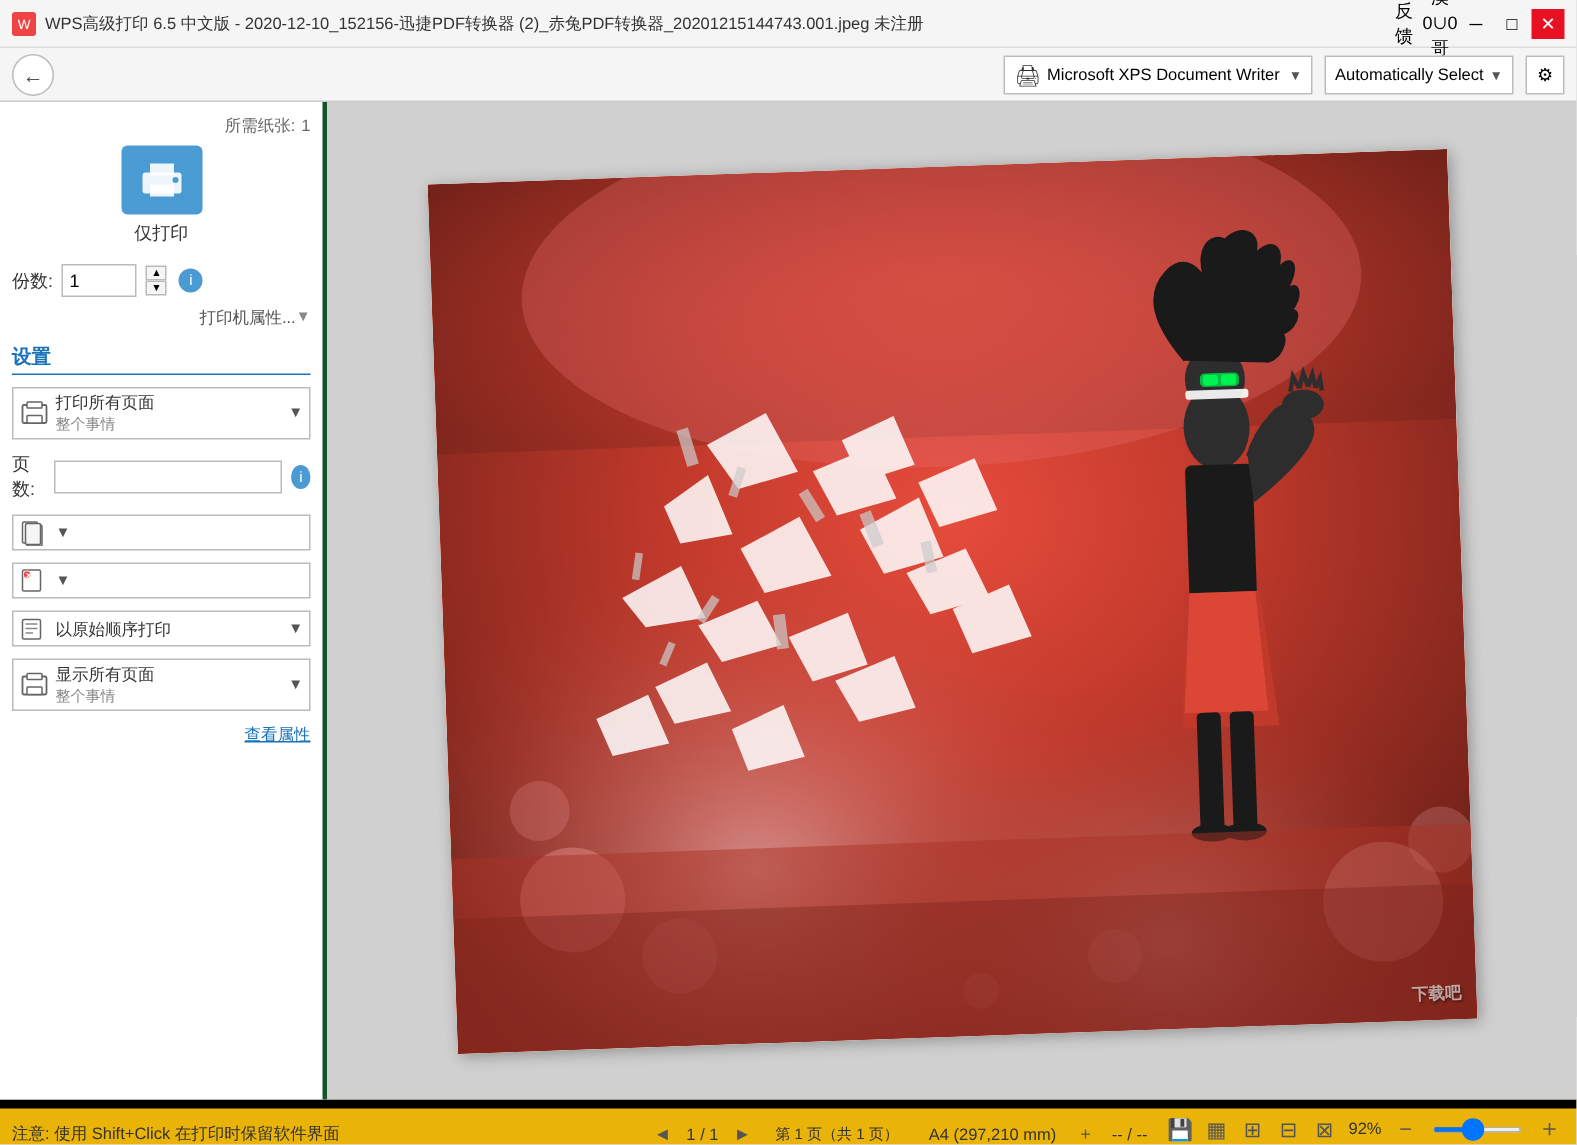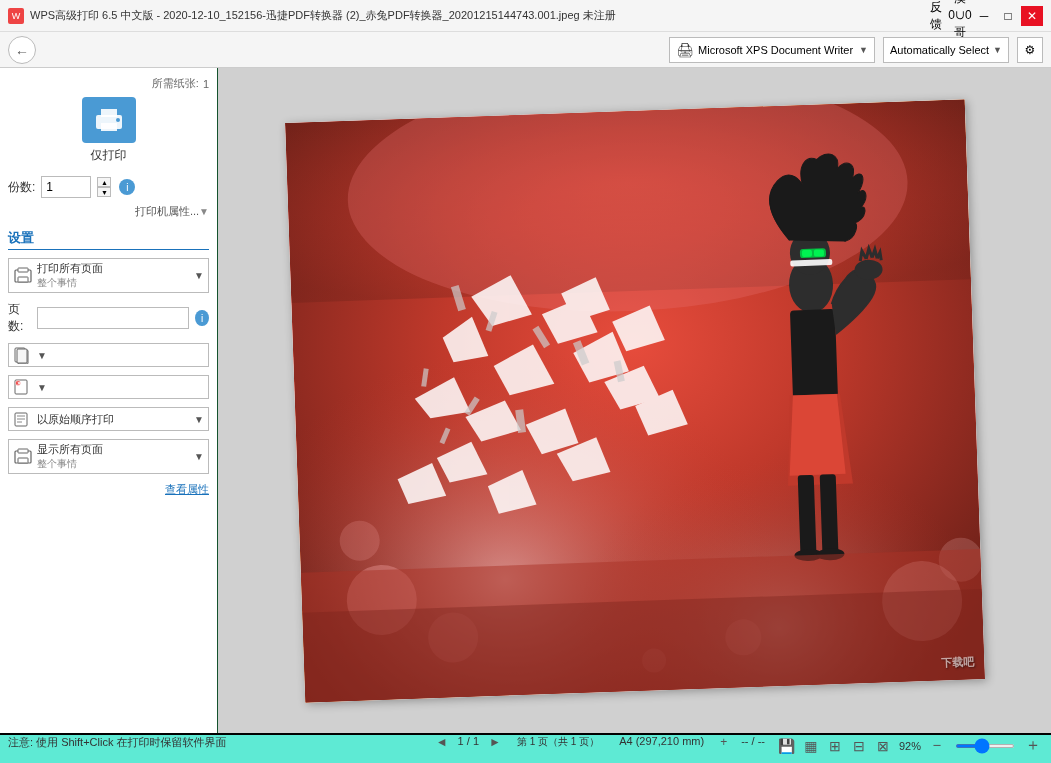--- a/index.html
+++ b/index.html
@@ -74,21 +74,21 @@
     
     .main-layout {
       display: flex;
       height: calc(763px - 32px - 36px - 30px);
     }
 
     
     .left-panel {
       width: 218px;
       background: white;
-      border-right: 1px solid #14532d;
+      border-right: 3px solid #14532d;
       overflow-y: auto;
       padding: 8px;
       flex-shrink: 0;
     }
 
     
     .print-btn-area {
       display: flex;
       flex-direction: column;
       align-items: center;
@@ -199,24 +199,24 @@
     
     .watermark {
       position: absolute; bottom: 10px; right: 10px;
       color: rgba(255,255,255,0.6); font-size: 11px; font-weight: bold;
       text-shadow: 1px 1px 2px rgba(0,0,0,0.5);
     }
 
     
     .status-bar {
       height: 30px;
-      background: #5eead4;
-      border-top: 2px solid #000000;
+      background: #eab308;
+      border-top: 6px solid #000000;
       display: flex;
-      align-items: flex-start;
+      align-items: flex-end;
       padding: 0 8px;
       gap: 8px;
       font-size: 11px;
       color: #333;
     }
     .status-hint { flex: 1; color: #333; }
     .nav-btn { background: none; border: none; cursor: pointer; font-size: 12px; color: #555; padding: 0 2px; }
     .page-info { font-size: 10px; color: #333; margin: 0 6px; }
     .page-size { font-size: 11px; color: #333; margin: 0 6px; }
     .page-dash { font-size: 11px; color: #333; margin: 0 4px; }

